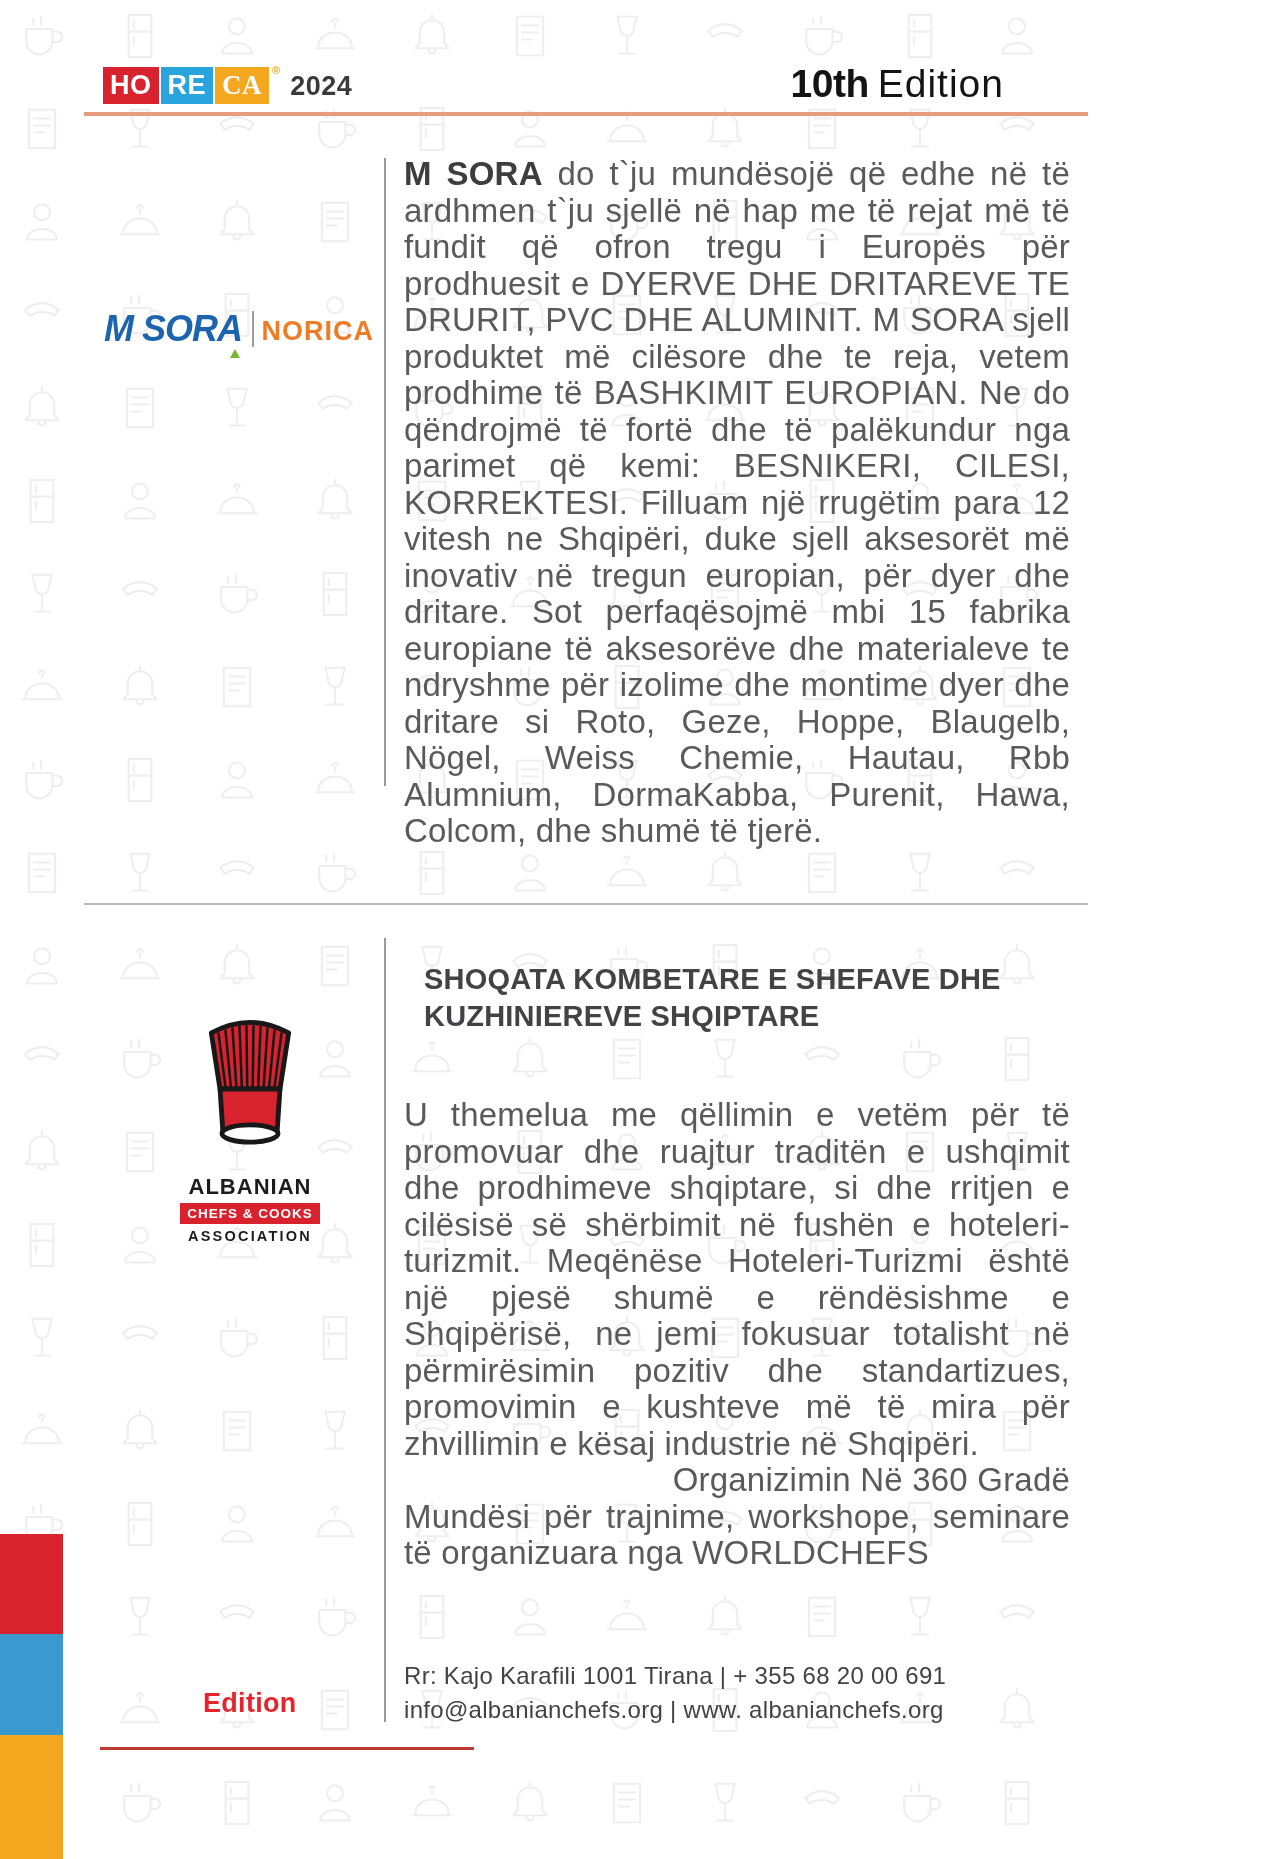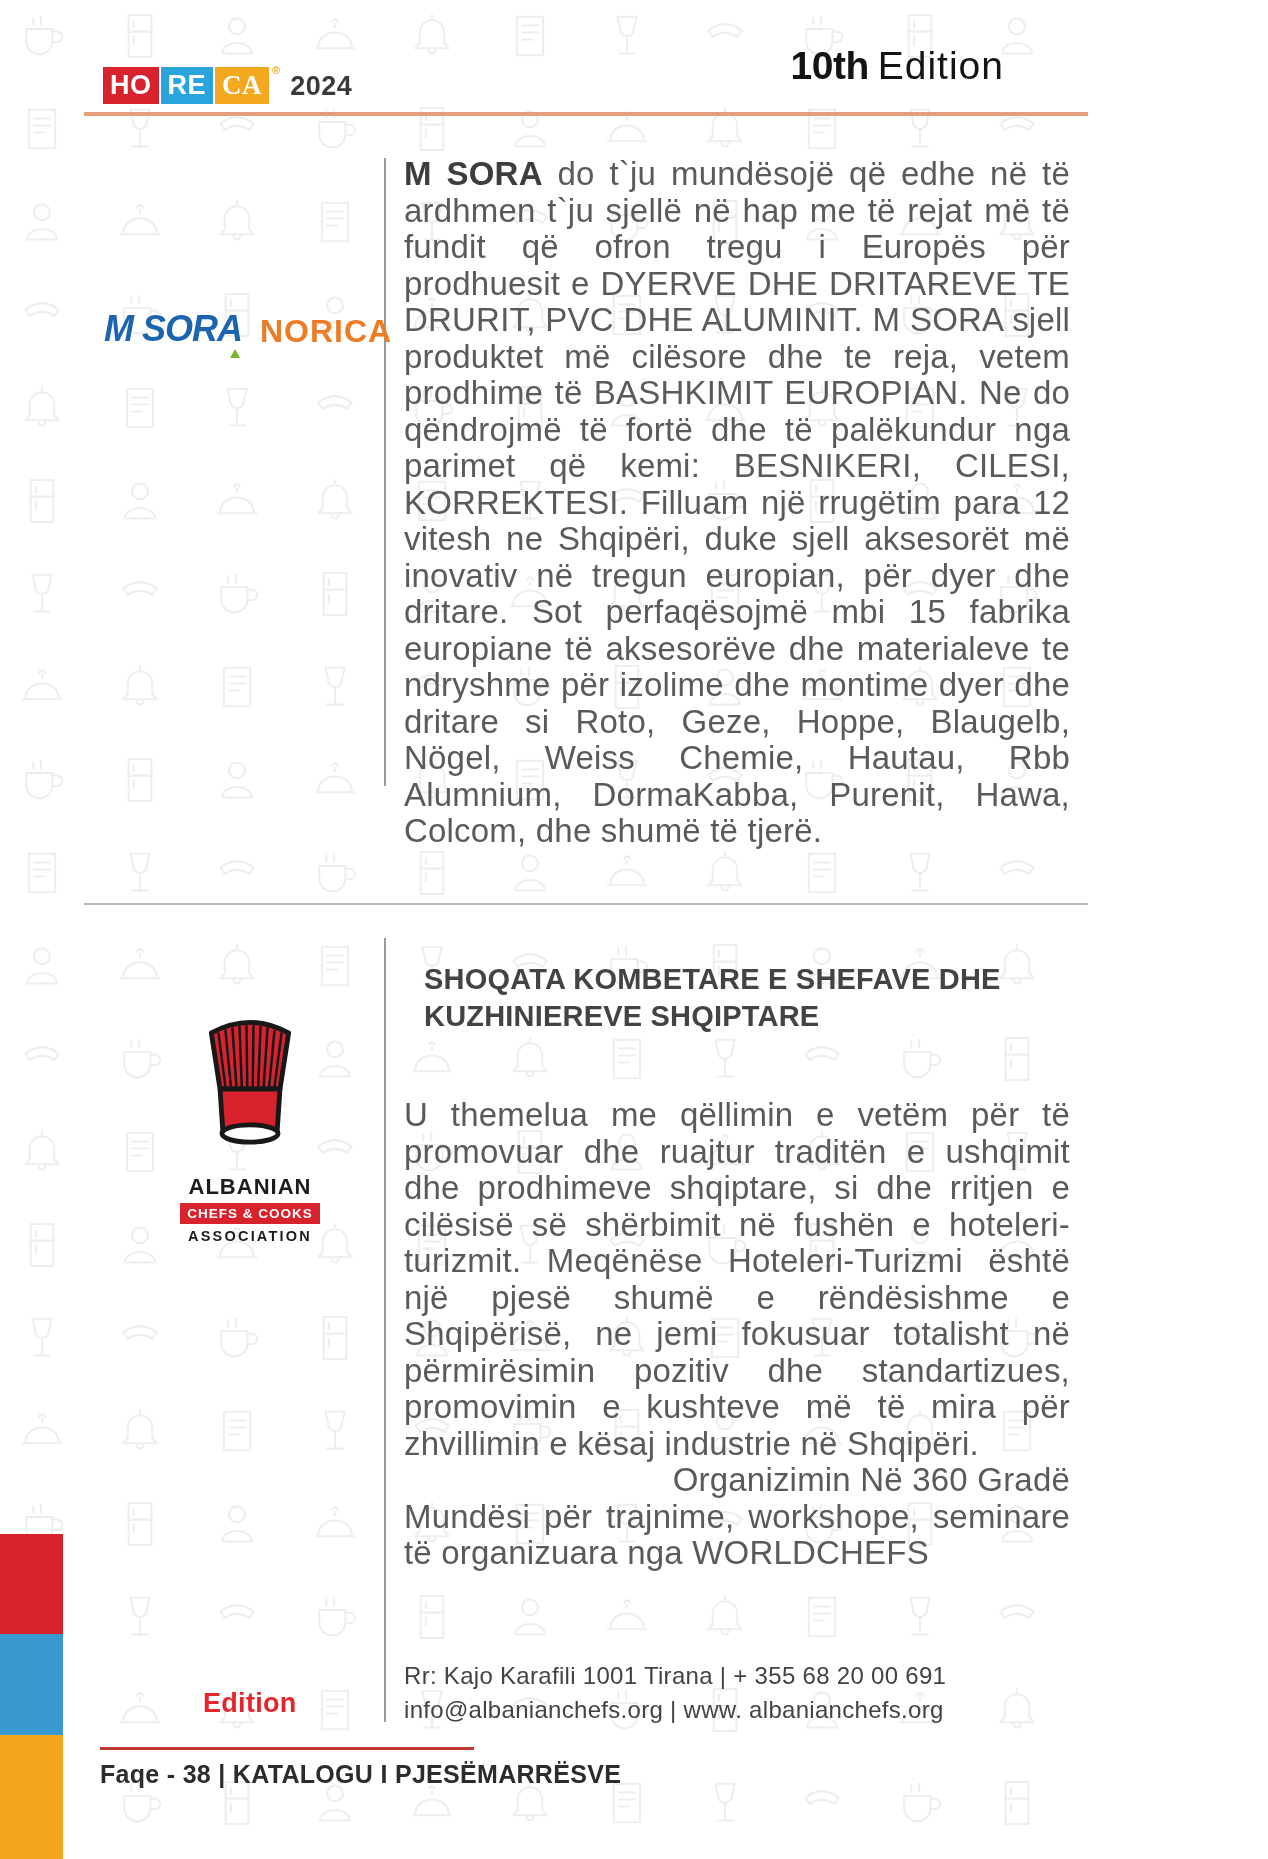--- a/index.html
+++ b/index.html
@@ -19,42 +19,42 @@
 
   
   .horeca-logo{position:absolute;left:103px;top:67px;display:flex;align-items:flex-end;}
   .lbox{height:37px;min-width:32px;padding:0 7px;display:flex;align-items:center;justify-content:center;
         color:#fff;font-weight:700;font-size:27px;margin-right:2px;letter-spacing:0.5px;}
   .lbox.ho{background:#d8232f;}
   .lbox.re{background:#2aa4dc;}
   .lbox.ca{background:#f3a81f;font-family:Liberation Serif, serif;}
   .reg{font-size:11px;color:#f3a81f;align-self:flex-start;margin:-3px 0 0 1px;font-weight:700;}
   .logo-year{font-size:27px;font-weight:700;color:#3a3a3c;margin-left:10px;padding-bottom:2px;letter-spacing:0.5px;}
-  .edition{position:absolute;right:84px;top:44px;font-size:39px;color:#141414;white-space:nowrap;}
+  .edition{position:absolute;right:84px;top:62px;font-size:39px;color:#141414;white-space:nowrap;}
   .edition .b{font-weight:800;letter-spacing:-0.5px;}
   .edition .l{font-weight:300;margin-left:9px;letter-spacing:1px;}
   .header-rule{position:absolute;left:84px;width:1100px;top:112px;height:4px;background:#e79c7b;}
 
   
   .vline{position:absolute;width:2px;background:#9a9a9c;}
   .vline1{left:384px;top:158px;height:628px;}
   .vline2{left:384px;top:938px;height:784px;}
   .hline-mid{position:absolute;left:84px;width:1100px;top:903px;height:2px;background:#b9b9bb;}
 
   .bodytext{font-size:33px;line-height:36.5px;color:#5a5a5c;text-align:justify;letter-spacing:0.2px;}
   .bodytext p{margin:0;}
   .lead{font-weight:700;color:#3d3d3f;}
 
   
   .msora-logo{position:absolute;left:104px;top:308px;width:270px;display:flex;align-items:center;white-space:nowrap;}
   .msora-text{color:#1d64ae;font-weight:800;font-style:italic;font-size:36px;letter-spacing:-1px;position:relative;}
   .msora-dot{position:absolute;right:2px;bottom:-8px;width:0;height:0;
              border-left:5px solid transparent;border-right:5px solid transparent;border-bottom:9px solid #76b82a;}
   .msora-bar{width:2px;height:36px;background:#9b9b9b;margin:0 8px 0 10px;}
-  .norica-text{color:#ec7c25;font-weight:700;font-size:32px;letter-spacing:1px;padding-top:4px;}
+  .norica-text{color:#ec7c25;font-weight:700;font-size:27px;letter-spacing:1px;padding-top:4px;}
 
   .text1{position:absolute;left:404px;top:156px;width:666px;}
 
   
   .chefs-logo{position:absolute;left:180px;top:1015px;width:140px;text-align:center;}
   .chefs-name{font-size:22px;font-weight:800;color:#1c1c1c;letter-spacing:1px;margin-top:5px;}
   .chefs-bar{display:inline-block;background:#d8232f;color:#fff;font-size:13.5px;font-weight:700;
              padding:3px 7px;letter-spacing:1px;margin-top:3px;text-align:right;}
   .chefs-assoc{font-size:14.5px;font-weight:800;color:#1c1c1c;letter-spacing:2.2px;margin-top:4px;}
 
@@ -1515,20 +1515,19 @@
     </div>
 
     <div class="contact">
       <div>Rr: Kajo Karafili 1001 Tirana | + 355 68 20 00 691</div>
       <div>info@albanianchefs.org | www. albanianchefs.org</div>
     </div>
 
     <div class="partner">Edition</div>
 
     <div class="footer-rule"></div>
-    <div class="footer-text">Faqe - 38 | KATALOGU I PJESËMARRËSVE</div>
 
     <div class="side-block side-red"></div>
     <div class="side-block side-blue"></div>
     <div class="side-block side-orange"></div>
 
   </div>
 </div>
 
 </body></html>

